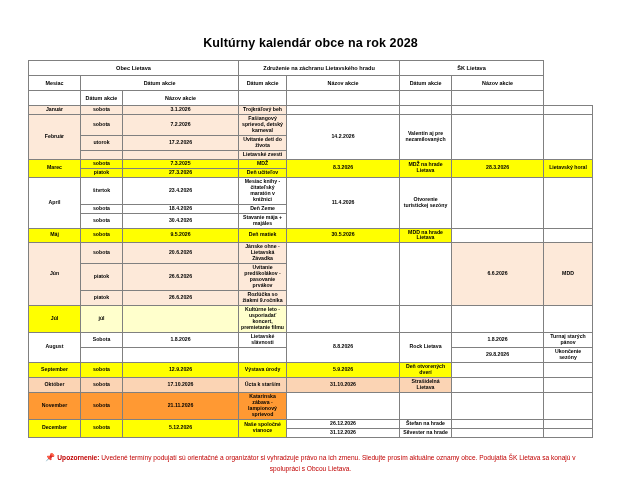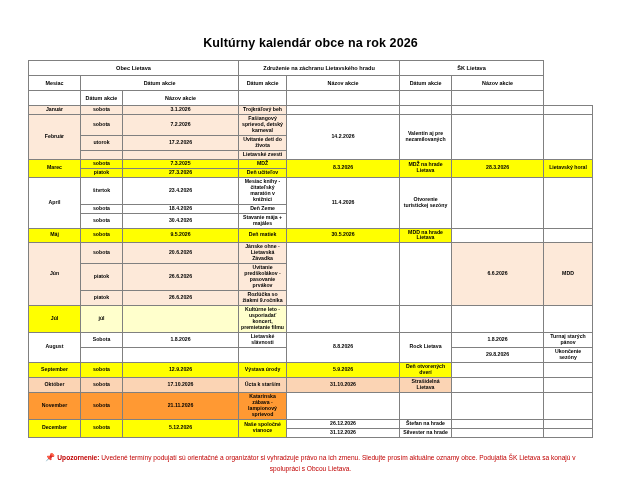--- a/index.html
+++ b/index.html
@@ -98,21 +98,21 @@
     color: #c00000;
     font-size: 8px;
     margin-right: 2px;
   }
 </style>
 </head>
 <body>
 
 <div class="page">
 
-  <div class="title">Kultúrny kalendár obce na rok 2026</div>
+  <div class="title">Kultúrny kalendár obce na rok 2028</div>
 
   <table class="cal">
     <colgroup>
       <col style="width:52px">
       <col style="width:42px">
       <col style="width:116px">
       <col style="width:48px">
       <col style="width:113px">
       <col style="width:52px">
       <col style="width:92px">

